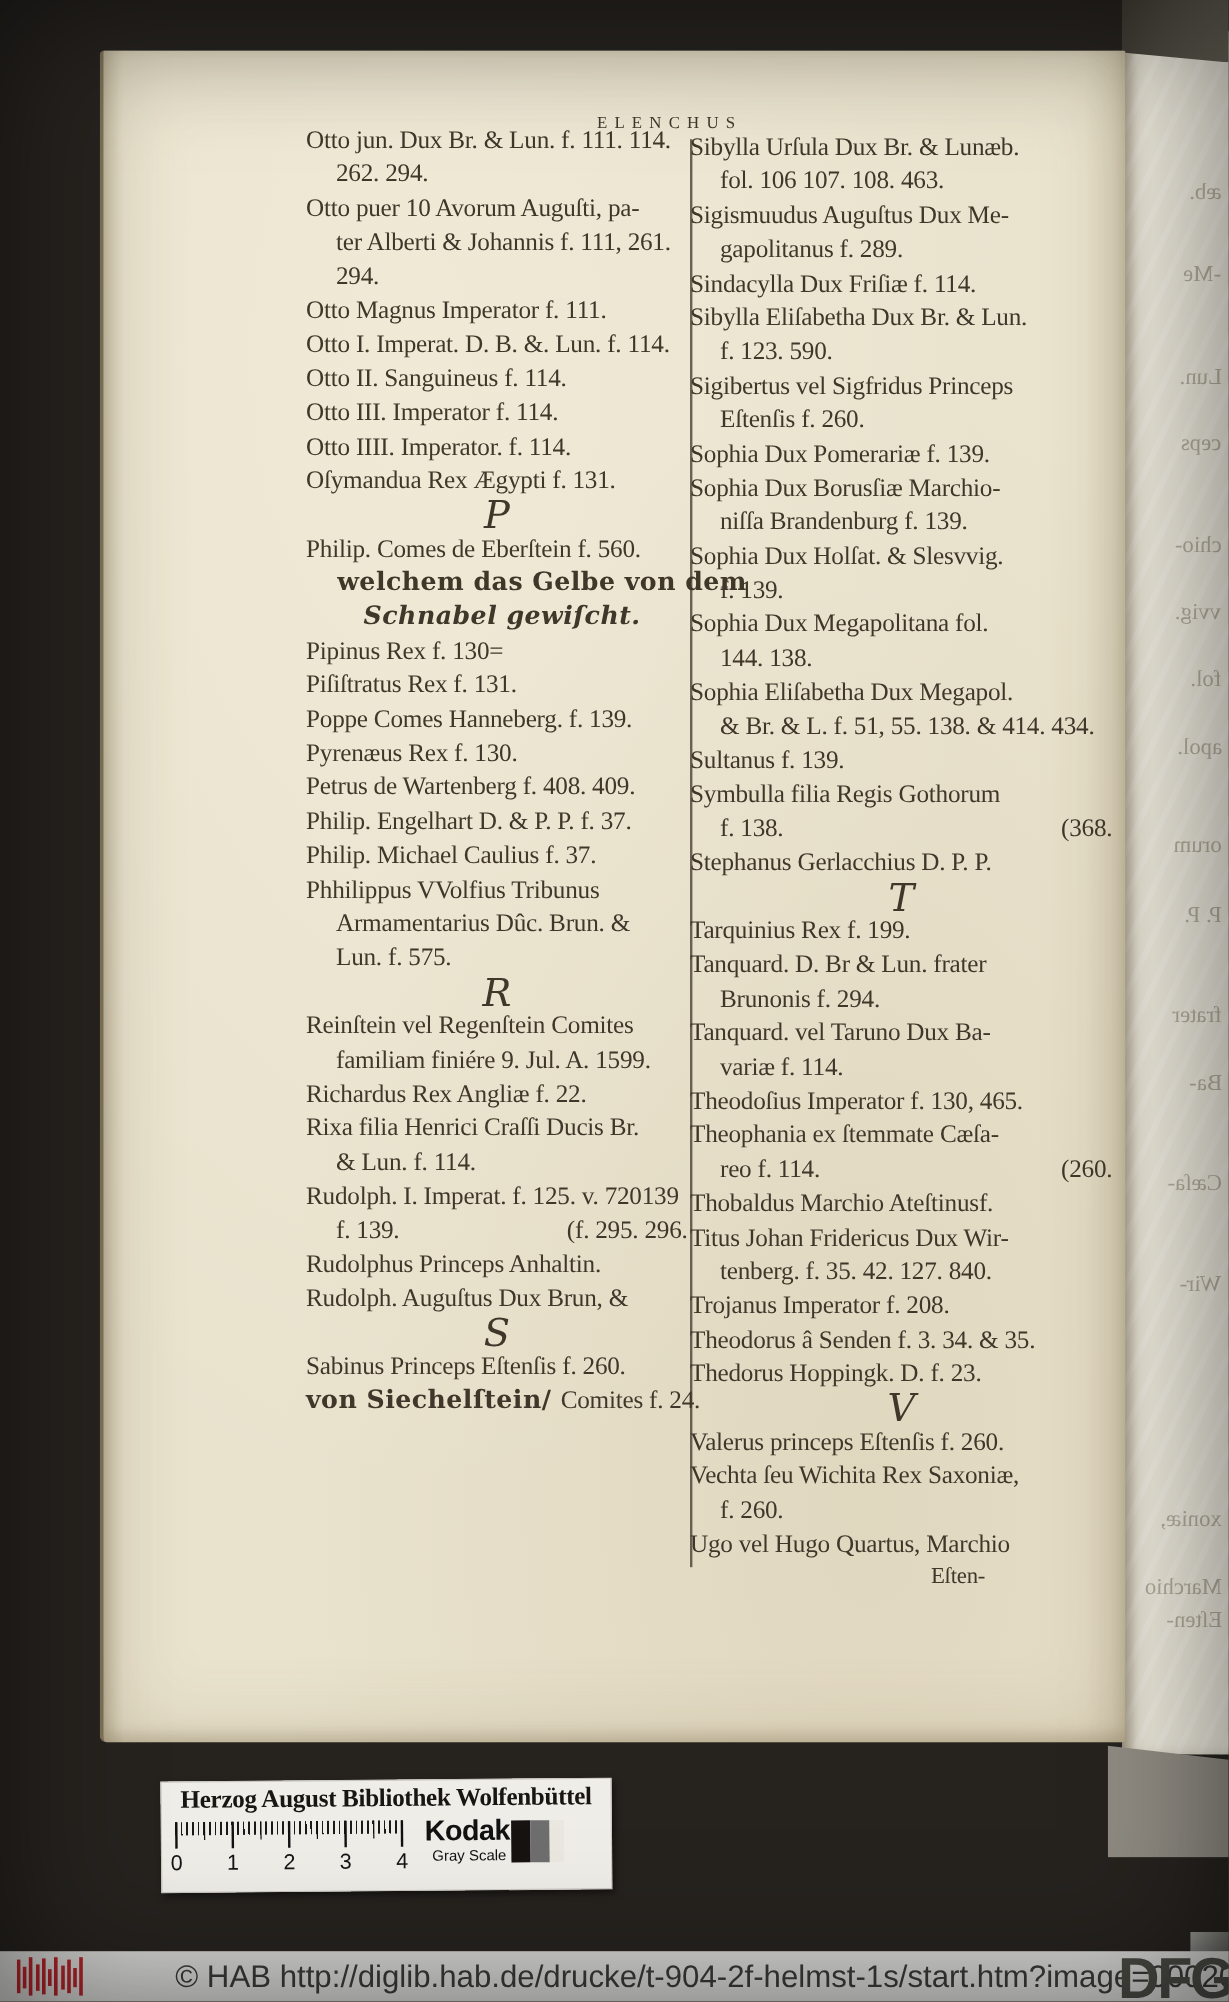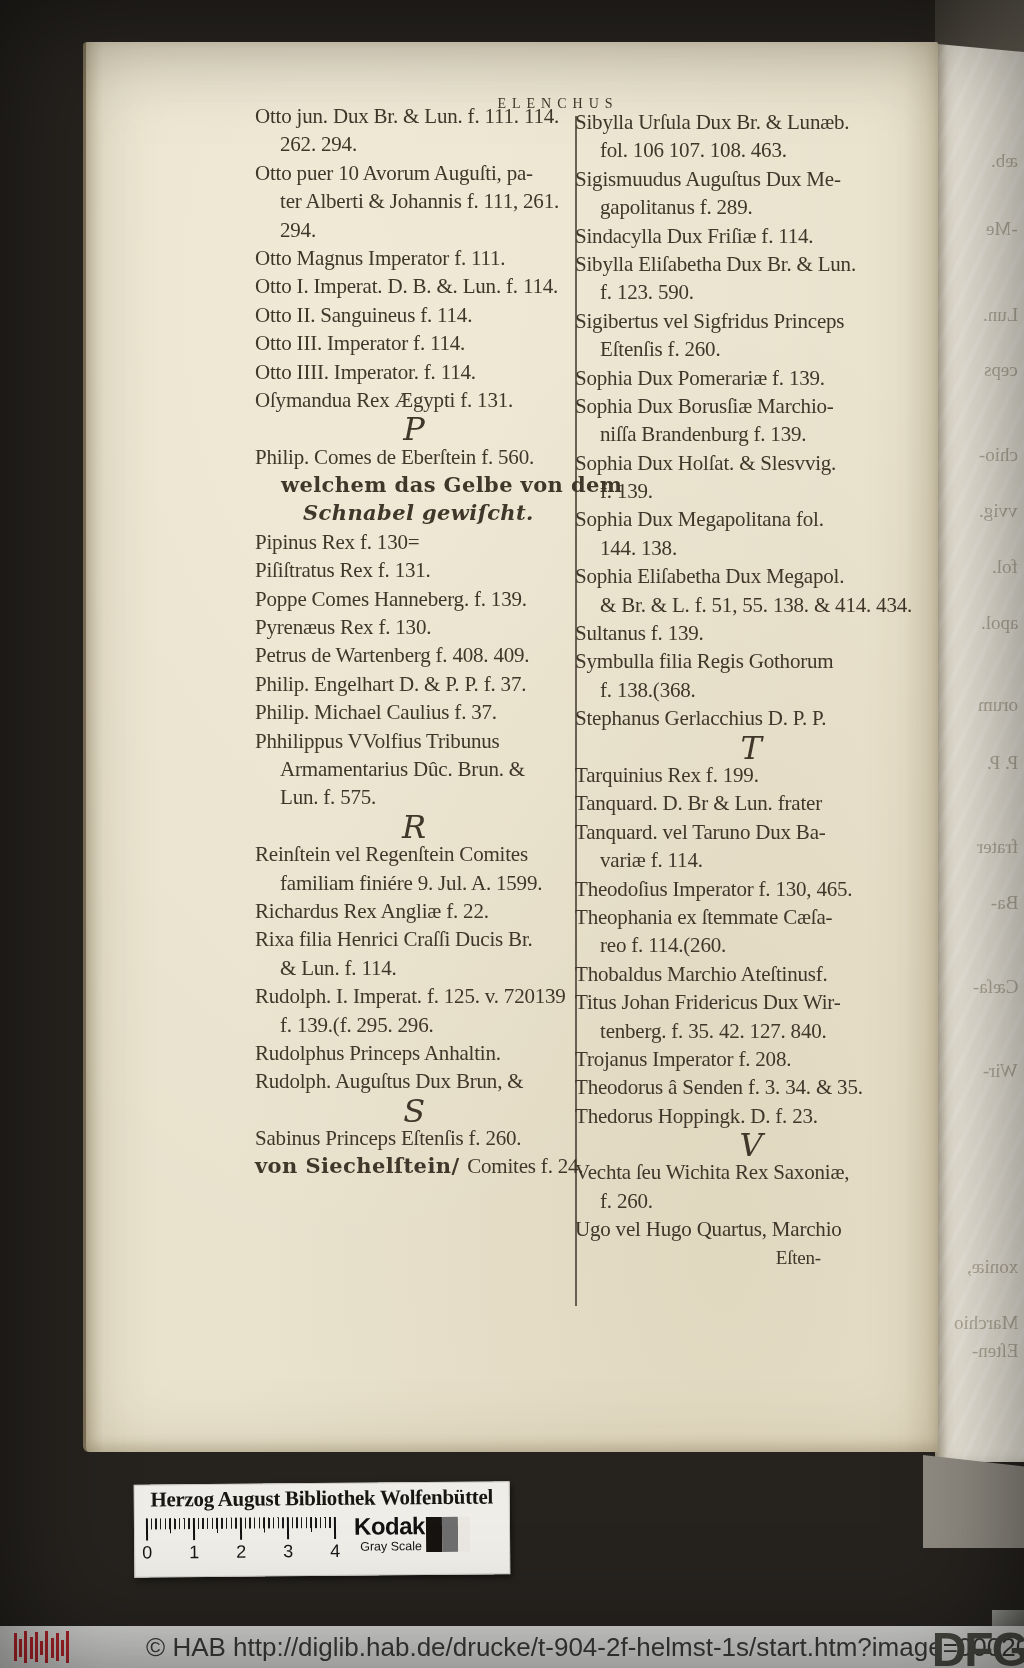--- a/index.html
+++ b/index.html
@@ -24,21 +24,21 @@
   #col-left{left:255px;top:102px;width:318px;}
   #col-right{left:575px;top:108px;width:352px;}
   .line{height:28.4px;line-height:28.4px;white-space:nowrap;}
   .wrap{padding-left:25px;}
   .section{text-align:center;font-style:italic;font-size:32px;
     font-family:"DejaVu Serif",serif;line-height:30px;}
   .bl,.bl2,.blin{font-family:"DejaVu Serif",serif;font-weight:bold;letter-spacing:.4px;}
   .bl{padding-left:26px;}
   .bl2{padding-left:48px;font-style:italic;}
   .catch{text-align:right;padding-right:106px;font-size:19px;}
-  .has-rt{display:flex;}
+  .has-rt{display:flex;justify-content:space-between;}
 
   
   .page-next{position:absolute;left:935px;top:26px;width:89px;height:1436px;
     background:
       repeating-linear-gradient(115deg, rgba(255,255,255,.16) 0 5px, rgba(0,0,0,0) 5px 17px),
       linear-gradient(to right,#d9d2c1 0,#eae5d8 14%,#ece8dc 100%);
     box-shadow:inset 12px 0 16px -7px rgba(60,50,30,.55);}
   .ghost{position:absolute;right:6px;transform:scaleX(-1);
     font-size:19px;color:rgba(95,85,62,.42);white-space:nowrap;}
   .corner-top{position:absolute;left:935px;top:0;width:89px;height:52px;
@@ -185,35 +185,37 @@
       <div class="line entry">Sultanus f. 139.</div>
       <div class="line entry">Symbulla filia Regis Gothorum</div>
       <div class="line wrap has-rt">
         <span>f. 138.</span>
         <span>(368.</span>
       </div>
       <div class="line entry">Stephanus Gerlacchius D.  P. P.</div>
       <div class="line section">T</div>
       <div class="line entry">Tarquinius Rex f. 199.</div>
       <div class="line entry">Tanquard. D. Br &amp; Lun.  frater</div>
+      <div class="line wrap">Brunonis f. 294.</div>
       <div class="line entry">Tanquard. vel Taruno Dux Ba-</div>
       <div class="line wrap">variæ f. 114.</div>
       <div class="line entry">Theodoſius Imperator f. 130, 465.</div>
       <div class="line entry">Theophania ex ſtemmate Cæſa-</div>
       <div class="line wrap has-rt">
         <span>reo f. 114.</span>
         <span>(260.</span>
       </div>
       <div class="line entry">Thobaldus Marchio Ateſtinusf.</div>
       <div class="line entry">Titus Johan Fridericus Dux Wir-</div>
       <div class="line wrap">tenberg. f. 35. 42. 127. 840.</div>
       <div class="line entry">Trojanus Imperator f. 208.</div>
       <div class="line entry">Theodorus â Senden f. 3. 34. &amp; 35.</div>
       <div class="line entry">Thedorus Hoppingk. D. f. 23.</div>
       <div class="line section">V</div>
+      <div class="line entry">Valerus princeps Eſtenſis f. 260.</div>
       <div class="line entry">Vechta ſeu Wichita Rex Saxoniæ,</div>
       <div class="line wrap">f. 260.</div>
       <div class="line entry">Ugo vel Hugo Quartus, Marchio</div>
       <div class="line catch">Eſten-</div>
     </div>
 
   <div class="kodak-label">
     <div class="kodak-title">Herzog August Bibliothek Wolfenbüttel</div>
     <div class="ruler">
       <div class="minor-ticks"></div>

